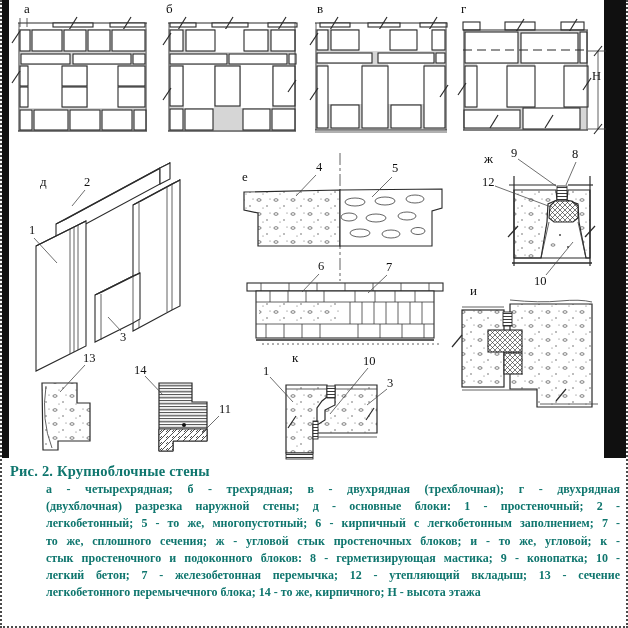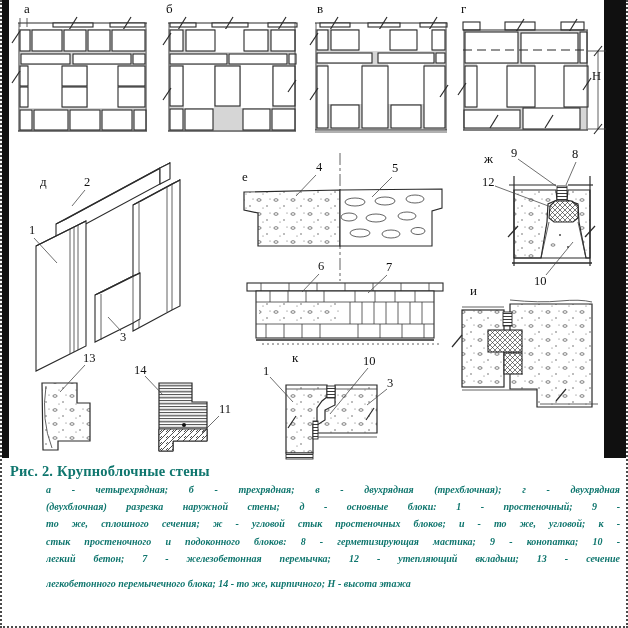--- a/index.html
+++ b/index.html
@@ -27,23 +27,23 @@
   .xh{fill:url(#xh);stroke:#2a2a2a;stroke-width:1.1;}
   .hh{fill:url(#hh);stroke:#2a2a2a;stroke-width:0.9;}
   .crs{fill:url(#crs);stroke:#2a2a2a;stroke-width:1.2;}
   .dgh{fill:url(#dg);stroke:#2a2a2a;stroke-width:1;}
   .bar{fill:#101010;}
 
   
   .caption{position:absolute;left:0;top:461px;width:624px;color:#0f766e;}
   .cap-title{margin:2px 0 1px 8px;font-size:14.5px;font-weight:700;letter-spacing:.2px;}
   .cap-body{margin:0 6px 0 44px;}
-  .cap-line{font-size:10px;font-weight:700;line-height:17.2px;height:17.2px;overflow:hidden;
-            text-align:justify;text-align-last:justify;white-space:nowrap0;font-style:italic;}
-  .cap-line.last{text-align-last:left;margin-top:8px;}
+  .cap-line{font-size:12px;font-weight:700;line-height:17.2px;height:17.2px;overflow:hidden;
+            text-align:justify;text-align-last:justify;white-space:nowrap0;}
+  .cap-line.last{text-align-last:left;}
 </style>
 </head>
 <body>
 
 <div class="page">
 
   <div class="figure-area">
   <svg width="628" height="460" viewBox="0 0 628 460">
     <defs>
       <pattern id="spk" width="17" height="14" patternUnits="userSpaceOnUse">
@@ -414,21 +414,22 @@
       <text class="num" x="219" y="413">11</text>
       <line class="ld" x1="219" y1="416" x2="202" y2="433"></line>
     </g>
   </svg>
   </div>
 
   <div class="caption">
     <div class="cap-title">Рис. 2. Крупноблочные стены</div>
     <div class="cap-body">
       <div class="cap-line">а - четырехрядная; б - трехрядная; в - двухрядная (трехблочная); г - двухрядная</div>
-      <div class="cap-line">(двухблочная) разрезка наружной стены; д - основные блоки: 1 - простеночный; 9 -</div>
+      <div class="cap-line">(двухблочная) разрезка наружной стены; д - основные блоки: 1 - простеночный; 2 -</div>
+      <div class="cap-line">легкобетонный; 5 - то же, многопустотный; 6 - кирпичный с легкобетонным заполнением; 7 -</div>
       <div class="cap-line">то же, сплошного сечения; ж - угловой стык простеночных блоков; и - то же, угловой; к -</div>
       <div class="cap-line">стык простеночного и подоконного блоков: 8 - герметизирующая мастика; 9 - конопатка; 10 -</div>
       <div class="cap-line">легкий бетон; 7 - железобетонная перемычка; 12 - утепляющий вкладыш; 13 - сечение</div>
       <div class="cap-line last">легкобетонного перемычечного блока; 14 - то же, кирпичного; Н - высота этажа</div>
     </div>
   </div>
 
 </div>
 
 </body></html>

